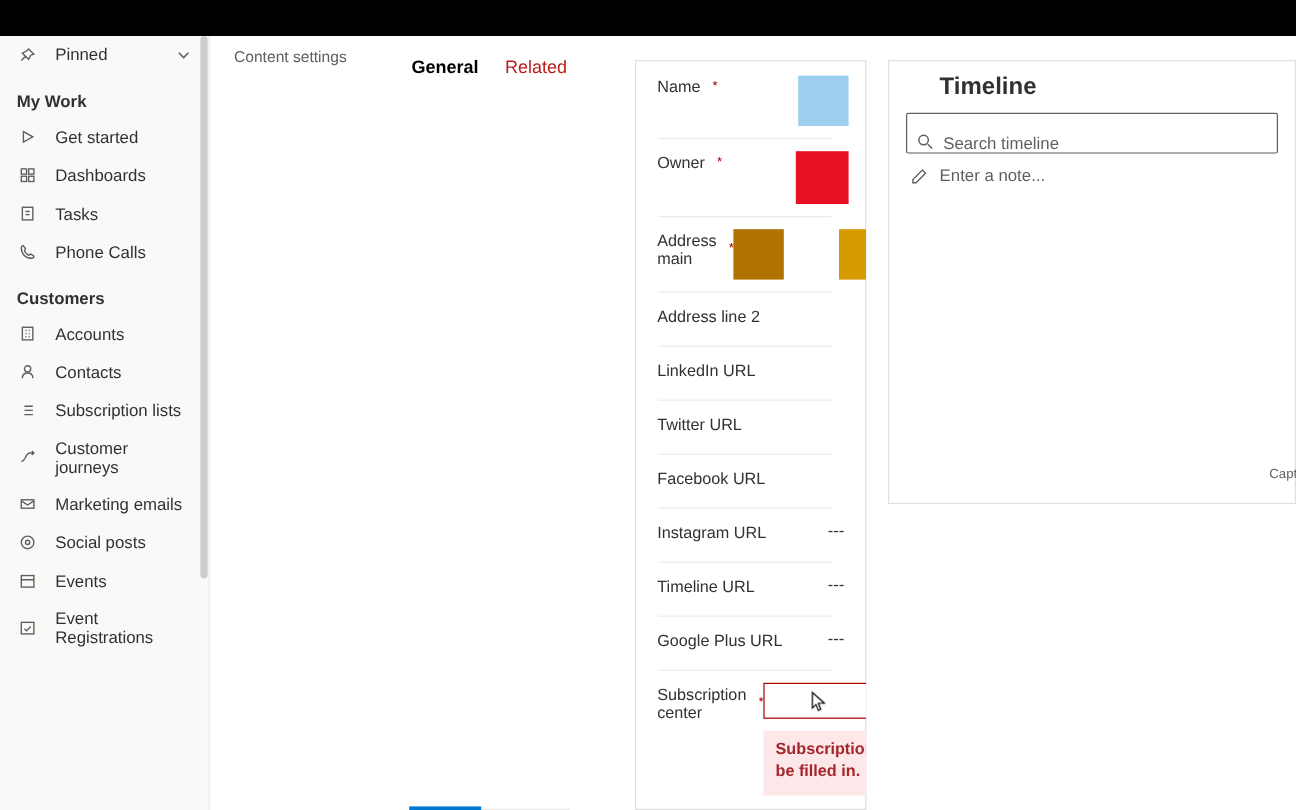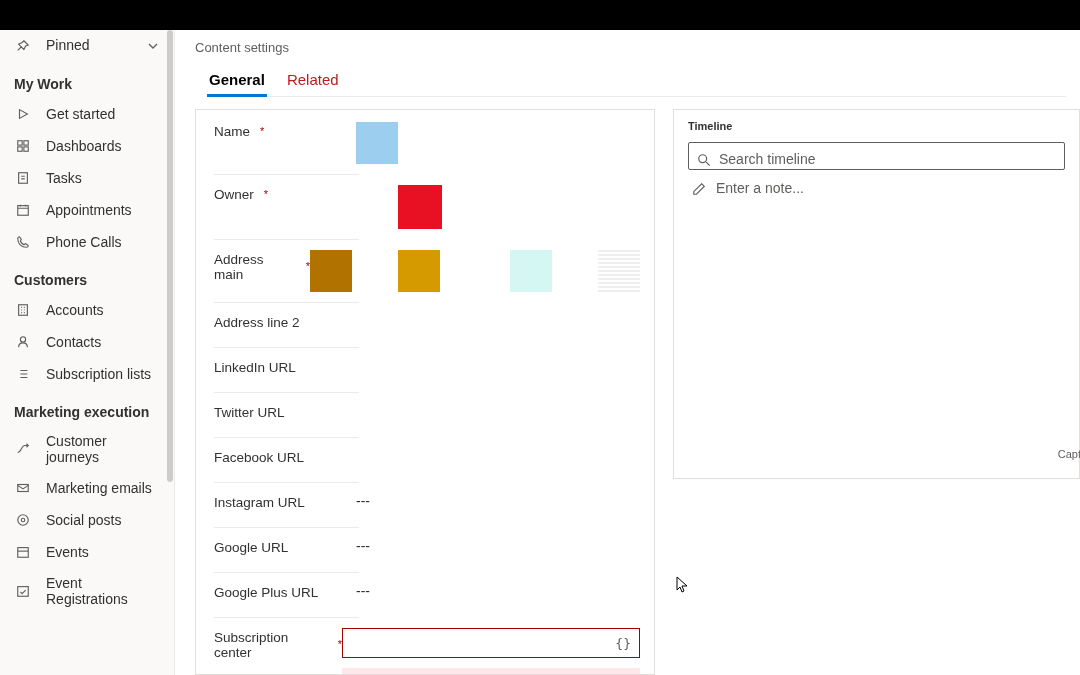--- a/index.html
+++ b/index.html
@@ -64,23 +64,24 @@
     }
     .nav-item .label { font-size: 14px; }
     .nav-item.pinned {
       justify-content: space-between;
       padding-right: 12px;
     }
 
     .content {
       flex: 1;
       display: flex;
-      flex-direction: column;
+      flex-direction: row;
       padding: 8px 0 0 20px;
       overflow: hidden;
+      gap: 40px;
     }
     .page-subtitle {
       font-size: 13px;
       color: #605e5c;
       padding: 2px 0 6px 0;
     }
     .tabs {
       display: flex;
       gap: 18px;
       border-bottom: 1px solid #edebe9;
@@ -210,30 +211,31 @@
       position: relative;
     }
     .timeline-box {
       border: 1px solid #e1dfdd;
       padding: 10px 14px;
       height: 370px;
       position: relative;
     }
     .timeline-title {
       font-weight: 600;
-      font-size: 11px;
+      font-size: 20px;
       padding-bottom: 10px;
+      margin-left: 28px;
     }
     .search-input {
       display: flex;
-      align-items: flex-end;
+      align-items: flex-start;
       border: 1px solid #605e5c;
       border-radius: 2px;
       height: 28px;
-      padding: 2px 8px;
+      padding: 16px 8px;
       gap: 8px;
       color: #605e5c;
     }
     .note-input {
       display: flex;
       align-items: flex-end;
       gap: 10px;
       padding: 10px 4px 4px;
       color: #605e5c;
     }
@@ -308,29 +310,20 @@
             <svg width="14" height="14" viewBox="0 0 16 16" stroke="#605e5c" fill="none" stroke-width="1.3">
               <rect x="3" y="2" width="10" height="12"></rect>
               <path d="M6 6h4M6 9h4"></path>
             </svg>
           </span>
           <span class="label">Tasks</span>
         </div>
         <div class="nav-item">
           <span class="icon">
             <svg width="14" height="14" viewBox="0 0 16 16" stroke="#605e5c" fill="none" stroke-width="1.3">
-              <rect x="2" y="3" width="12" height="11"></rect>
-              <path d="M2 6h12M5 2v2M11 2v2"></path>
-            </svg>
-          </span>
-          <span class="label">Appointments</span>
-        </div>
-        <div class="nav-item">
-          <span class="icon">
-            <svg width="14" height="14" viewBox="0 0 16 16" stroke="#605e5c" fill="none" stroke-width="1.3">
               <path d="M4 2c-1 0-2 1-2 2 0 6 4 10 10 10 1 0 2-1 2-2l-3-2-2 1c-2-1-3-2-4-4l1-2z"></path>
             </svg>
           </span>
           <span class="label">Phone Calls</span>
         </div>
         <div class="nav-item header">
           <span class="label">Customers</span>
         </div>
         <div class="nav-item">
           <span class="icon">
@@ -350,23 +343,20 @@
           </span>
           <span class="label">Contacts</span>
         </div>
         <div class="nav-item">
           <span class="icon">
             <svg width="14" height="14" viewBox="0 0 16 16" stroke="#605e5c" fill="none" stroke-width="1.3">
               <path d="M5 4h8M5 8h8M5 12h8M3 4h0M3 8h0M3 12h0"></path>
             </svg>
           </span>
           <span class="label">Subscription lists</span>
-        </div>
-        <div class="nav-item header">
-          <span class="label">Marketing execution</span>
         </div>
         <div class="nav-item">
           <span class="icon">
             <svg width="14" height="14" viewBox="0 0 16 16" stroke="#605e5c" fill="none" stroke-width="1.3">
               <path d="M2 12c4 0 4-8 8-8h4M12 2l2 2-2 2"></path>
             </svg>
           </span>
           <span class="label">Customer journeys</span>
         </div>
         <div class="nav-item">
@@ -486,21 +476,21 @@
               <div class="form-label-wrap">
                 <span class="form-label">Instagram URL</span>
               </div>
               <div class="form-value">
                 <span class="placeholder-dashes">---</span>
               </div>
             </div>
             <div class="row-sep"></div>
             <div class="form-row">
               <div class="form-label-wrap">
-                <span class="form-label">Google URL</span>
+                <span class="form-label">Timeline URL</span>
               </div>
               <div class="form-value">
                 <span class="placeholder-dashes">---</span>
               </div>
             </div>
             <div class="row-sep"></div>
             <div class="form-row">
               <div class="form-label-wrap">
                 <span class="form-label">Google Plus URL</span>
               </div>

